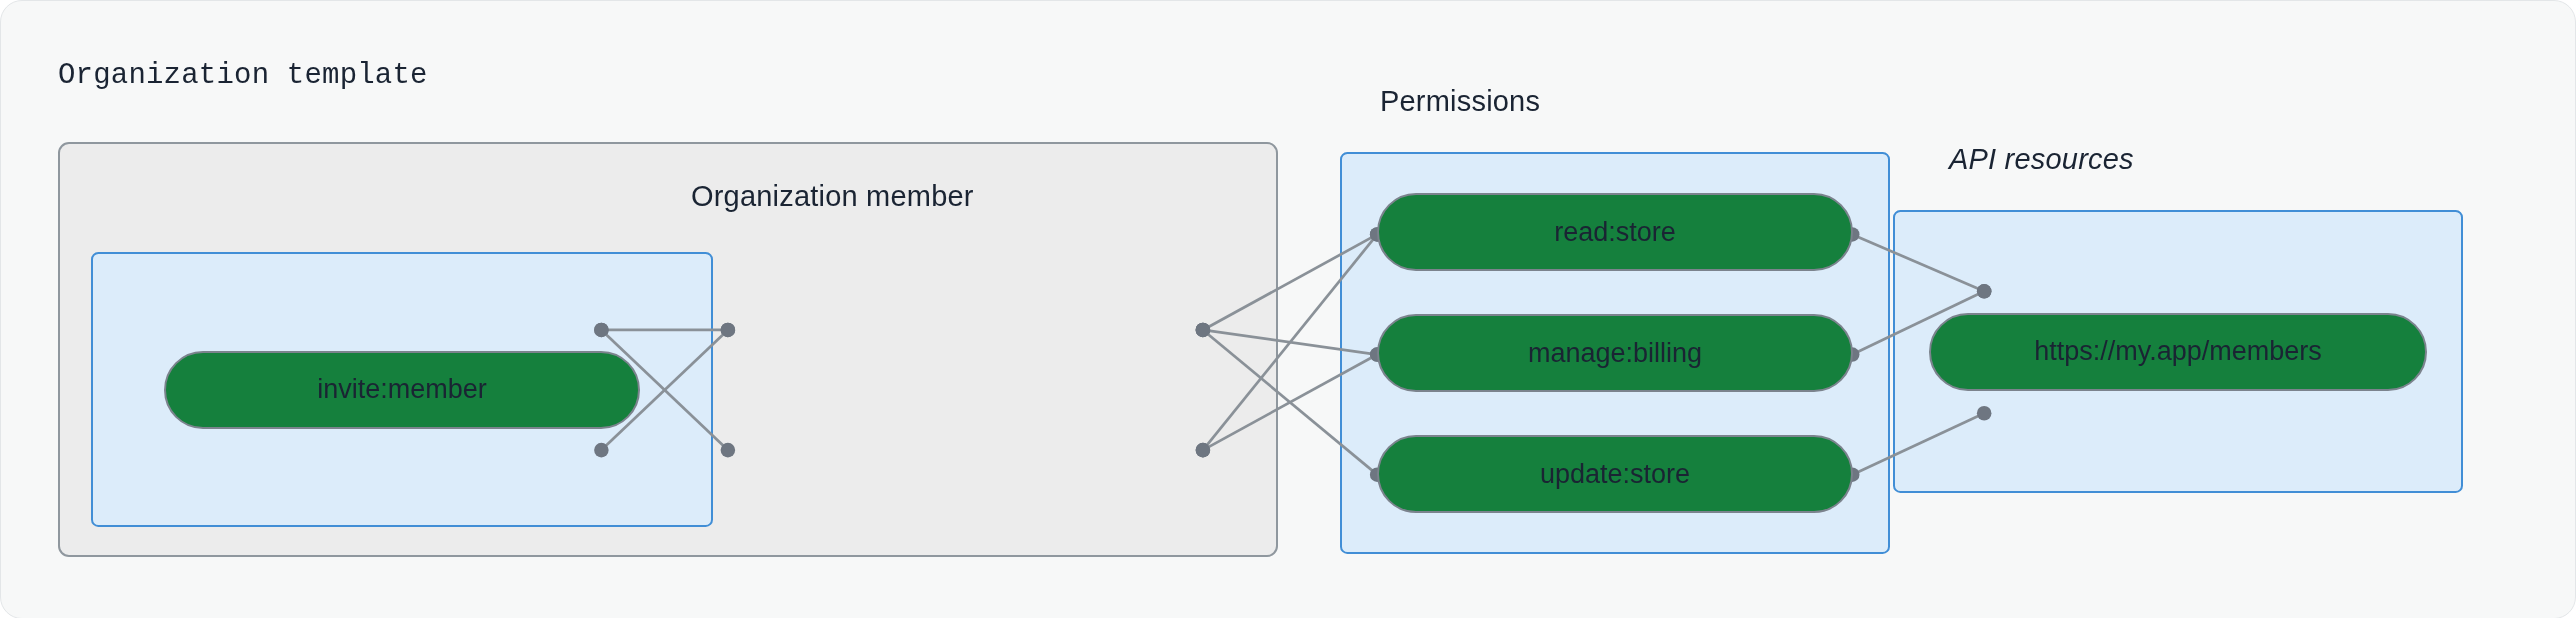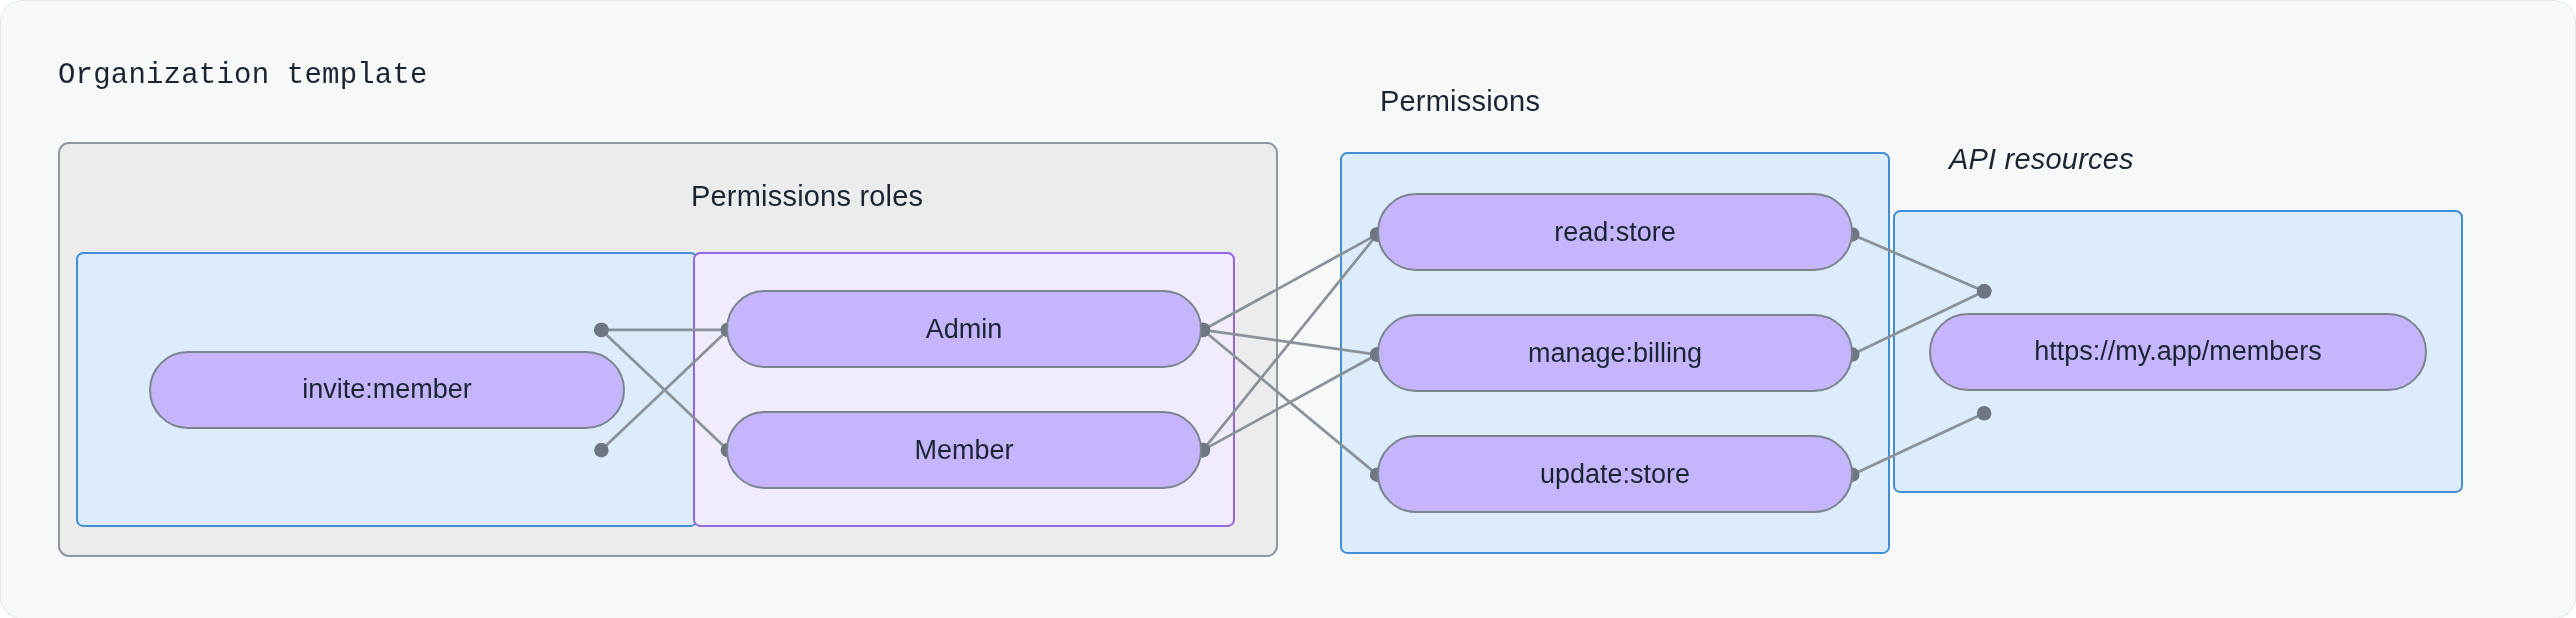--- a/index.html
+++ b/index.html
@@ -46,21 +46,21 @@
   }
   .purple-box {
     background: #f1ecfc;
     border: 2.7px solid #9365e2;
   }
   .pill {
     position: relative;
     z-index: 2;
     width: 476px;
     height: 78px;
-    background: #c4b5fd;
+    background: #15803d;
     border: 2.7px solid #7b838d;
     border-radius: 912px;
     display: flex;
     align-items: center;
     justify-content: center;
     font-size: 27px;
     white-space: nowrap;
   }
   .pill.wide { width: 498px; }
   #edge-layer {
@@ -69,21 +69,21 @@
     width: 100%;
     height: 100%;
     z-index: 1;
     pointer-events: none;
   }
 
   
   #lbl-org-template   { left: 57px;   top: 58px; font-family: Liberation Mono, monospace;  }
   #grp-org-template   { left: 57px;   top: 141px; width: 1220px; height: 415px; }
   #lbl-org-perms      { left: 89px;   top: 179px; }
-  #box-org-perms      { left: 75px;   top: 251px; width: 622px;  height: 275px; }
+  #box-org-perms      { left: 90px;   top: 251px; width: 622px;  height: 275px; }
   #lbl-org-roles      { left: 690px;  top: 179px; }
   #box-org-roles      { left: 692px;  top: 251px; width: 542px;  height: 275px; }
   #lbl-permissions    { left: 1339px; top: 84px; margin-left: 40px;  }
   #box-permissions    { left: 1339px; top: 151px; width: 550px;  height: 402px; }
   #lbl-api-resources  { left: 1948px; top: 142px; font-style: italic; }
   #box-api-resources  { left: 1892px; top: 209px; width: 570px;  height: 283px; gap: 45px; }
 </style>
 </head>
 <body>
 
@@ -127,26 +127,22 @@
 
   <div class="dlabel" id="lbl-org-template">Organization template</div>
 
   <div class="group gray-group" id="grp-org-template"></div>
 
 
   <div class="node-box blue-box" id="box-org-perms">
     <div class="pill">invite:member</div>
   </div>
 
-  <div class="dlabel" id="lbl-org-roles">Permissions roles</div>
+  <div class="dlabel" id="lbl-org-roles">Organization member</div>
 
-  <div class="node-box purple-box" id="box-org-roles">
-    <div class="pill">Admin</div>
-    <div class="pill">Member</div>
-  </div>
 
   <div class="dlabel" id="lbl-permissions">Permissions</div>
 
   <div class="node-box blue-box" id="box-permissions">
     <div class="pill">read:store</div>
     <div class="pill">manage:billing</div>
     <div class="pill">update:store</div>
   </div>
 
   <div class="dlabel" id="lbl-api-resources">API resources</div>

